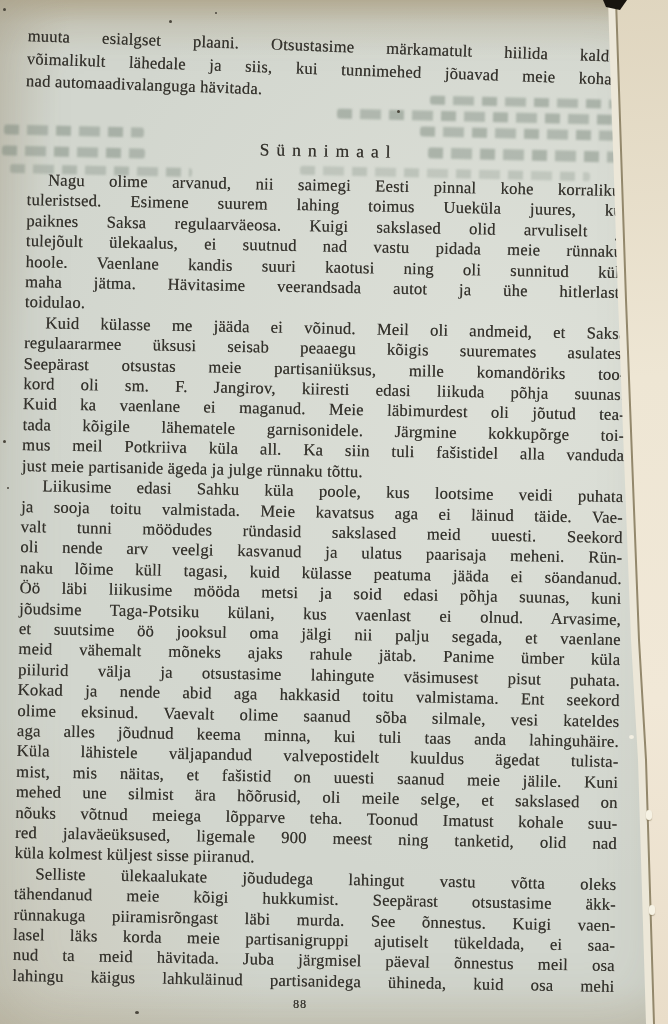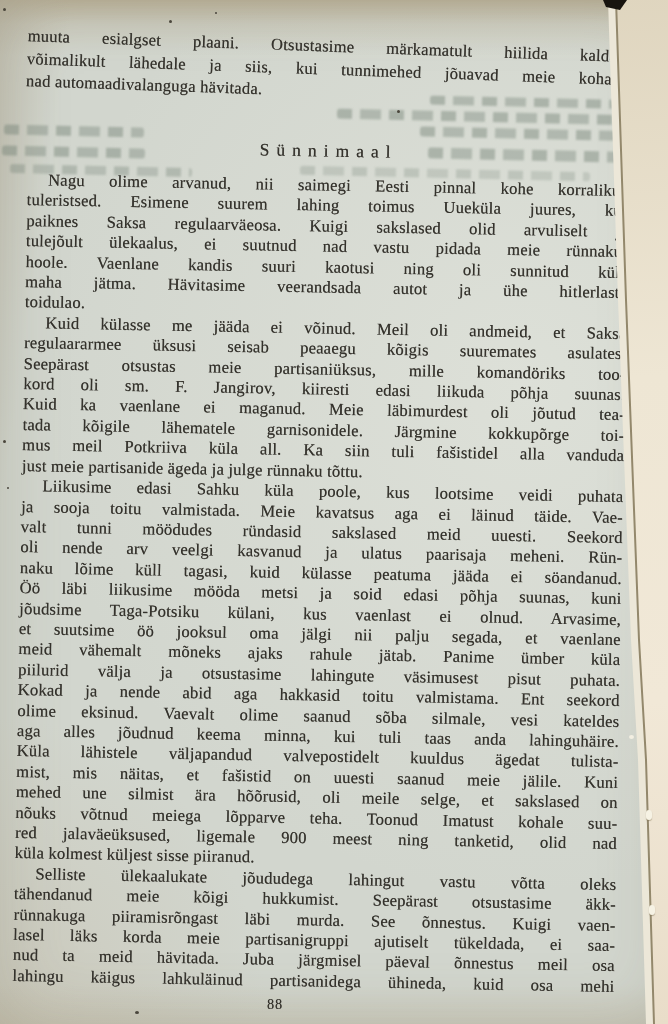--- a/index.html
+++ b/index.html
@@ -36,21 +36,21 @@
     text-align:center;margin:8px 0 14px 0;
     text-shadow:0.2px 0.2px 0.4px rgba(52,50,44,0.7);
   }
   .para{margin:0;}
   .para .line.first{padding-left:21px;box-sizing:border-box;}
   .frag .line.first{padding-left:0;}
   .para .line.last,.frag .line.last{text-align-last:left;}
   .para.continues .line.last{text-align-last:justify;}
   .folio{
     position:absolute;left:243px;top:997px;width:64px;
-    text-align:center;font-size:14px;letter-spacing:1px;
+    text-align:right;font-size:12px;letter-spacing:1px;
     text-shadow:0.2px 0.2px 0.4px rgba(52,50,44,0.7);
   }
   
   .ghost{
     position:absolute;
     background:repeating-linear-gradient(90deg,
       rgba(110,124,112,0.42) 0 15px, rgba(110,124,112,0) 15px 23px,
       rgba(110,124,112,0.36) 23px 44px, rgba(110,124,112,0) 44px 52px);
     filter:blur(1.2px);
     border-radius:3px;

